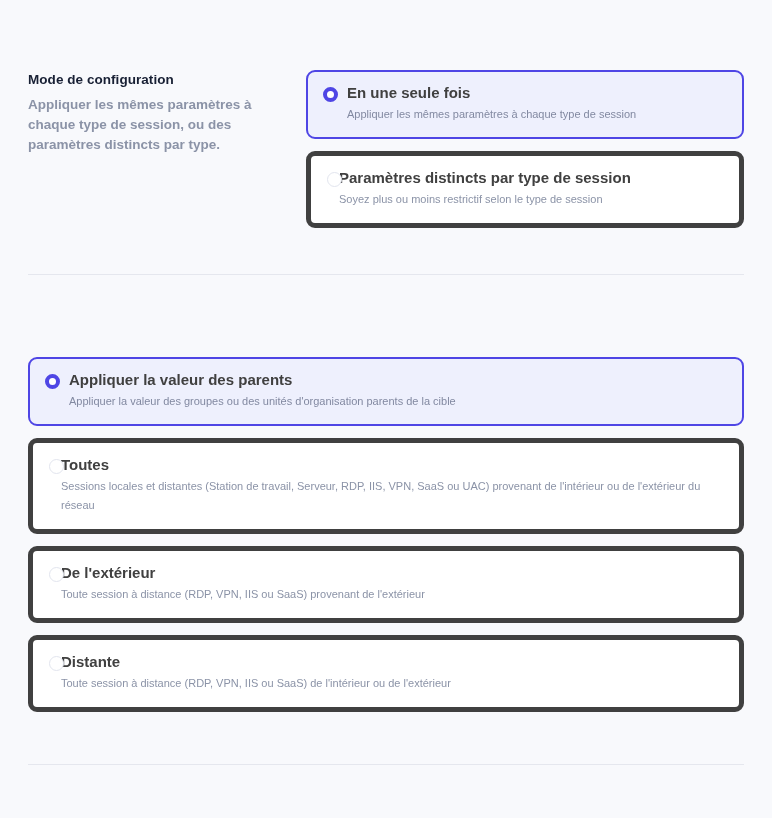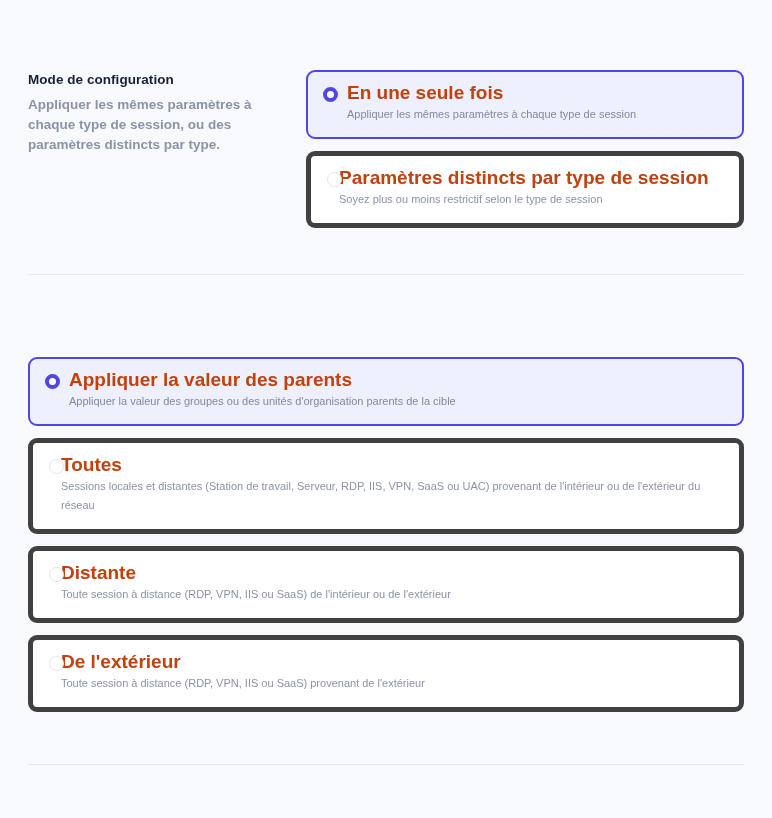--- a/index.html
+++ b/index.html
@@ -82,23 +82,23 @@
     background: #ffffff;
   }
   .opt-card.selected .radio {
     left: 15px;
     top: 15px;
     border: 4.5px solid #4f46e5;
     background: #ffffff;
   }
 
   .opt-title {
-    font-size: 19px;
+    font-size: 15px;
     font-weight: bold;
-    color: #c2410c;
+    color: #404040;
     line-height: 18px;
     margin: 0 0 3px 0;
   }
   .opt-desc {
     font-size: 11px;
     color: #8b93a7;
     line-height: 19px;
     margin: 0;
   }
   .opt-card.selected .opt-desc { color: #8289a1; }
@@ -192,28 +192,28 @@
         </div>
 
         <div class="opt-card">
           <span class="radio"></span>
           <div class="opt-title">Toutes</div>
           <div class="opt-desc">Sessions locales et distantes (Station de travail, Serveur, RDP, IIS, VPN, SaaS ou UAC) provenant de l'intérieur ou de l'extérieur du réseau</div>
         </div>
 
         <div class="opt-card">
           <span class="radio"></span>
+          <div class="opt-title">De l'extérieur</div>
+          <div class="opt-desc">Toute session à distance (RDP, VPN, IIS ou SaaS) provenant de l'extérieur</div>
+        </div>
+
+        <div class="opt-card">
+          <span class="radio"></span>
           <div class="opt-title">Distante</div>
           <div class="opt-desc">Toute session à distance (RDP, VPN, IIS ou SaaS) de l'intérieur ou de l'extérieur</div>
-        </div>
-
-        <div class="opt-card">
-          <span class="radio"></span>
-          <div class="opt-title">De l'extérieur</div>
-          <div class="opt-desc">Toute session à distance (RDP, VPN, IIS ou SaaS) provenant de l'extérieur</div>
         </div>
 
       </div>
     </div>
   </div>
 
   <div class="spacer-b"></div>
   <div class="divider"></div>
 
   <div class="section sec-freq">

